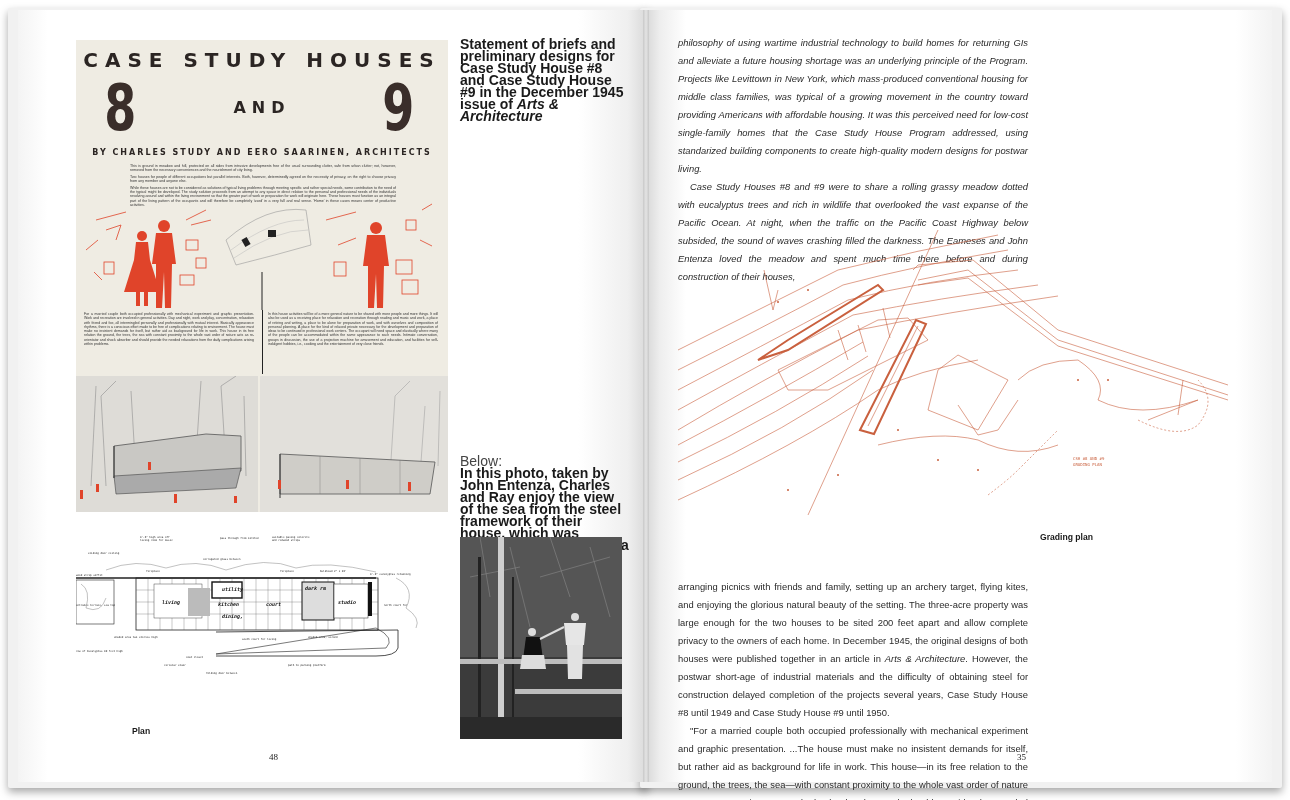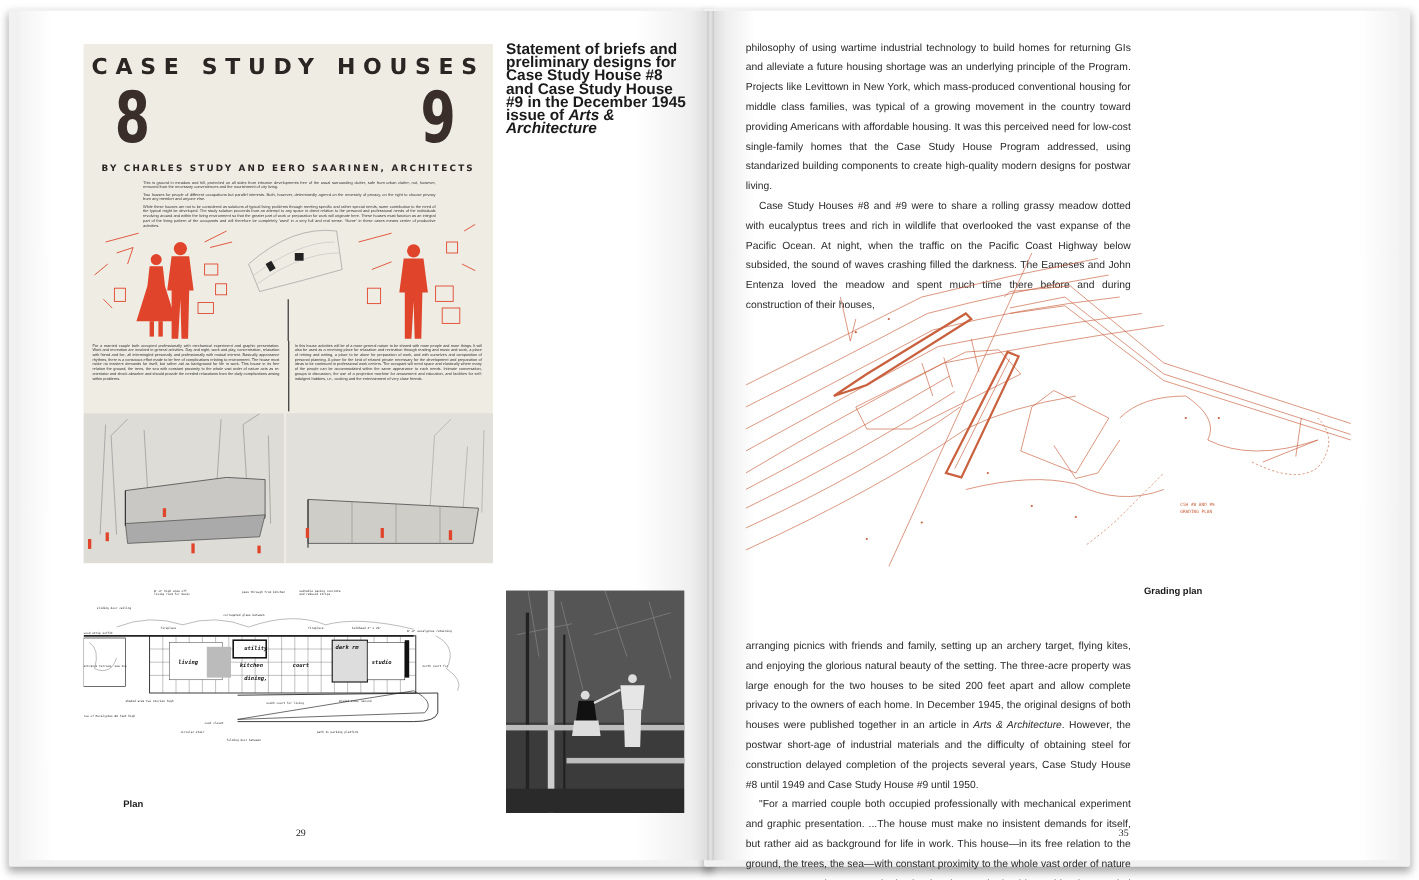--- a/index.html
+++ b/index.html
@@ -43,37 +43,38 @@
   .plan{position:absolute;left:76px;top:528px;width:374px;height:150px;}
   .photo{position:absolute;left:460px;top:537px;width:162px;height:202px;background:#333;overflow:hidden;}
 
   .label{position:absolute;font-family:"Liberation Sans",sans-serif;font-size:8.6px;font-weight:bold;color:#1a1a1a;}
   .folio{position:absolute;font-family:"Liberation Serif",serif;font-size:9px;color:#222;}
 
   .body-text{position:absolute;left:678px;width:350px;font-family:"Liberation Sans",sans-serif;font-size:9.4px;line-height:18px;color:#2a2a2a;text-align:justify;}
   .body-text p{margin:0;}
   .body-text p.indent{text-indent:12px;}
   .body-text .it{font-style:italic;}
-  .bt1{top:34px;}
+  .bt1{top:34px;font-style:italic;}
   .bt2{top:530px;margin-top:48px;}
   .site{position:absolute;left:678px;top:230px;width:550px;height:285px;}
 </style>
 </head>
 <body>
 
 <div class="spread">
   <div class="page-stack-left"></div>
   <div class="page-stack-right"></div>
   <div class="page page-left"></div>
   <div class="page page-right"></div>
   <div class="gutter"></div>
 
   <div class="clip">
     <div class="clip-title">CASE STUDY HOUSES</div>
     <div class="clip-8">8</div>
+    <div class="clip-and">AND</div>
     <div class="clip-9">9</div>
     <div class="clip-byline">BY CHARLES STUDY AND EERO SAARINEN, ARCHITECTS</div>
     <div class="clip-body">
       <p>This is ground in meadow and hill, protected on all sides from intrusive developments free of the usual surrounding clutter, safe from urban clutter; not, however, removed from the necessary conveniences and the nourishment of city living.</p>
       <p>Two houses for people of different occupations but parallel interests. Both, however, determinedly agreed on the necessity of privacy, on the right to choose privacy from any member and anyone else.</p>
       <p>While these houses are not to be considered as solutions of typical living problems through meeting specific and rather special needs, some contribution to the need of the typical might be developed. The study solution proceeds from an attempt to any space in direct relation to the personal and professional needs of the individuals revolving around and within the living environment so that the greater part of work or preparation for work will originate here. These houses must function as an integral part of the living pattern of the occupants and will therefore be completely 'used' in a very full and real sense. 'Home' in these cases means center of productive activities.</p>
     </div>
 
     <svg class="clip-illus" viewBox="0 0 372 110">
 
@@ -157,20 +158,24 @@
           <rect x="148" y="106" width="3" height="9"></rect>
       </g>
     </svg>
   </div>
 
   <div class="caption cap-top">
     <span>Statement of briefs and preliminary designs for Case Study House #8 and Case Study House #9 in the December 1945 issue of</span>
     <span class="it">Arts &amp; Architecture</span>
   </div>
 
+  <div class="caption cap-below">
+    <div class="lead">Below:</div>
+    <div class="body">In this photo, taken by John Entenza, Charles and Ray enjoy the view of the sea from the steel framework of their house, which was assembled in a day and a half.</div>
+  </div>
 
   <svg class="plan" viewBox="0 0 374 150">
     <g stroke="#222" fill="none" stroke-width="0.8">
       <line x1="0" y1="50" x2="300" y2="50" stroke-width="1.6"></line>
       <rect x="0" y="52" width="38" height="44" stroke-width="0.6"></rect>
       <rect x="60" y="50" width="242" height="52"></rect>
       <path d="M300 100 Q320 110 310 120 L140 126 Z" stroke-width="0.6"></path>
       <path d="M140 104 L322 102 L322 120 Q320 128 300 128 L140 128" stroke-width="0.8"></path>
     </g>
 
@@ -258,22 +263,22 @@
     <rect x="0" y="180" width="162" height="22" fill="#2a2a2a"></rect>
     <circle cx="72" cy="95" r="4" fill="#ddd"></circle>
     <path d="M66 100 L80 100 L84 130 L62 130 Z" fill="#111"></path>
     <path d="M62 118 L84 118 L86 132 L60 132 Z" fill="#ddd"></path>
     <circle cx="115" cy="80" r="4" fill="#ddd"></circle>
     <path d="M104 86 L126 86 L124 108 L106 108 Z" fill="#e6e6e6"></path>
     <path d="M107 108 L123 108 L122 142 L108 142 Z" fill="#e2e2e2"></path>
     <line x1="80" y1="102" x2="104" y2="90" stroke="#ddd" stroke-width="2"></line>
   </svg>
 
-  <div class="label" style="left:72px;top:726px;padding-left:40px;">Plan</div>
-  <div class="folio" style="left:269px;top:752px;">29</div>
+  <div class="label" style="left:92px;top:726px;padding-left:40px;">Plan</div>
+  <div class="folio" style="left:269px;top:752px;">48</div>
 
   <div class="body-text bt1">
     <p>philosophy of using wartime industrial technology to build homes for returning GIs and alleviate a future housing shortage was an underlying principle of the Program. Projects like Levittown in New York, which mass-produced conventional housing for middle class families, was typical of a growing movement in the country toward providing Americans with affordable housing. It was this perceived need for low-cost single-family homes that the Case Study House Program addressed, using standarized building components to create high-quality modern designs for postwar living.</p>
     <p class="indent">Case Study Houses #8 and #9 were to share a rolling grassy meadow dotted with eucalyptus trees and rich in wildlife that overlooked the vast expanse of the Pacific Ocean. At night, when the traffic on the Pacific Coast Highway below subsided, the sound of waves crashing filled the darkness. The Eameses and John Entenza loved the meadow and spent much time there before and during construction of their houses,</p>
   </div>
 
   <svg class="site" viewBox="0 0 550 285">
     <g fill="none" stroke="#c9603e" stroke-width="0.6">
       <path d="M0 120 Q80 80 160 40 Q240 20 320 5"></path>
       <path d="M0 140 Q80 100 165 55 Q240 35 330 20"></path>

